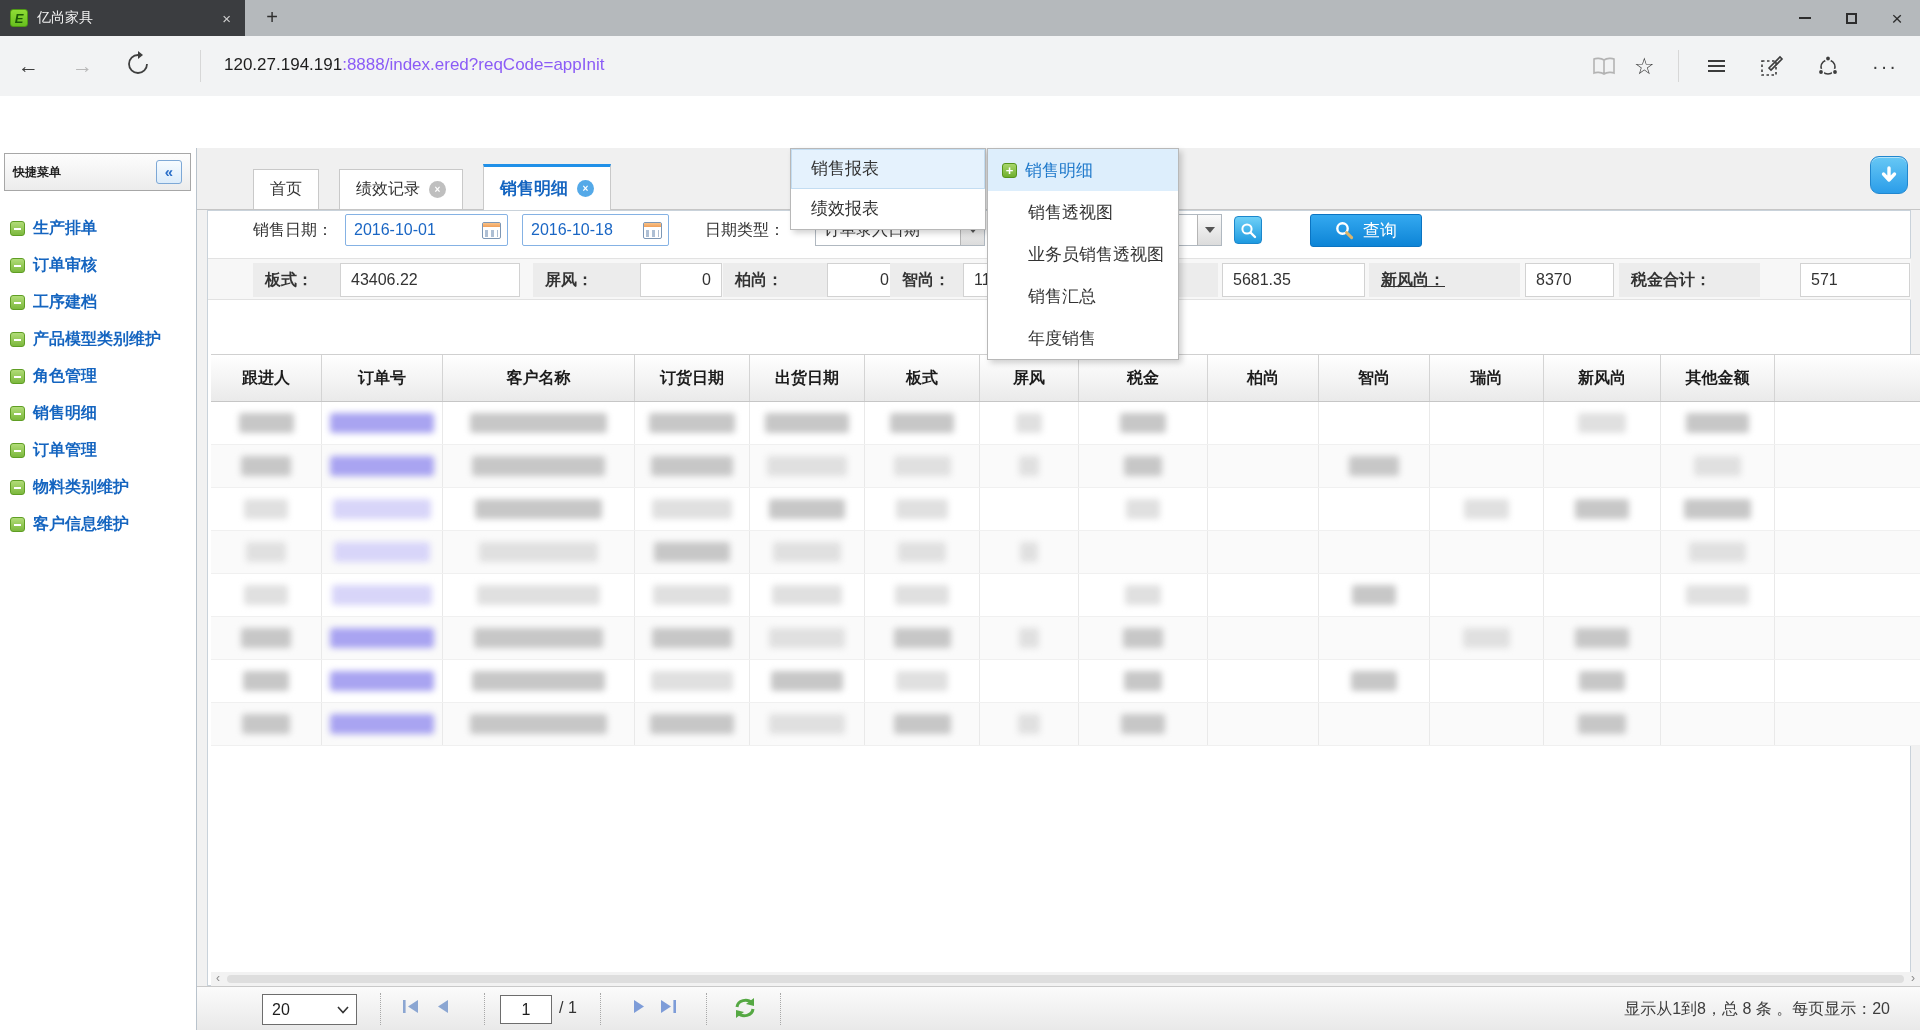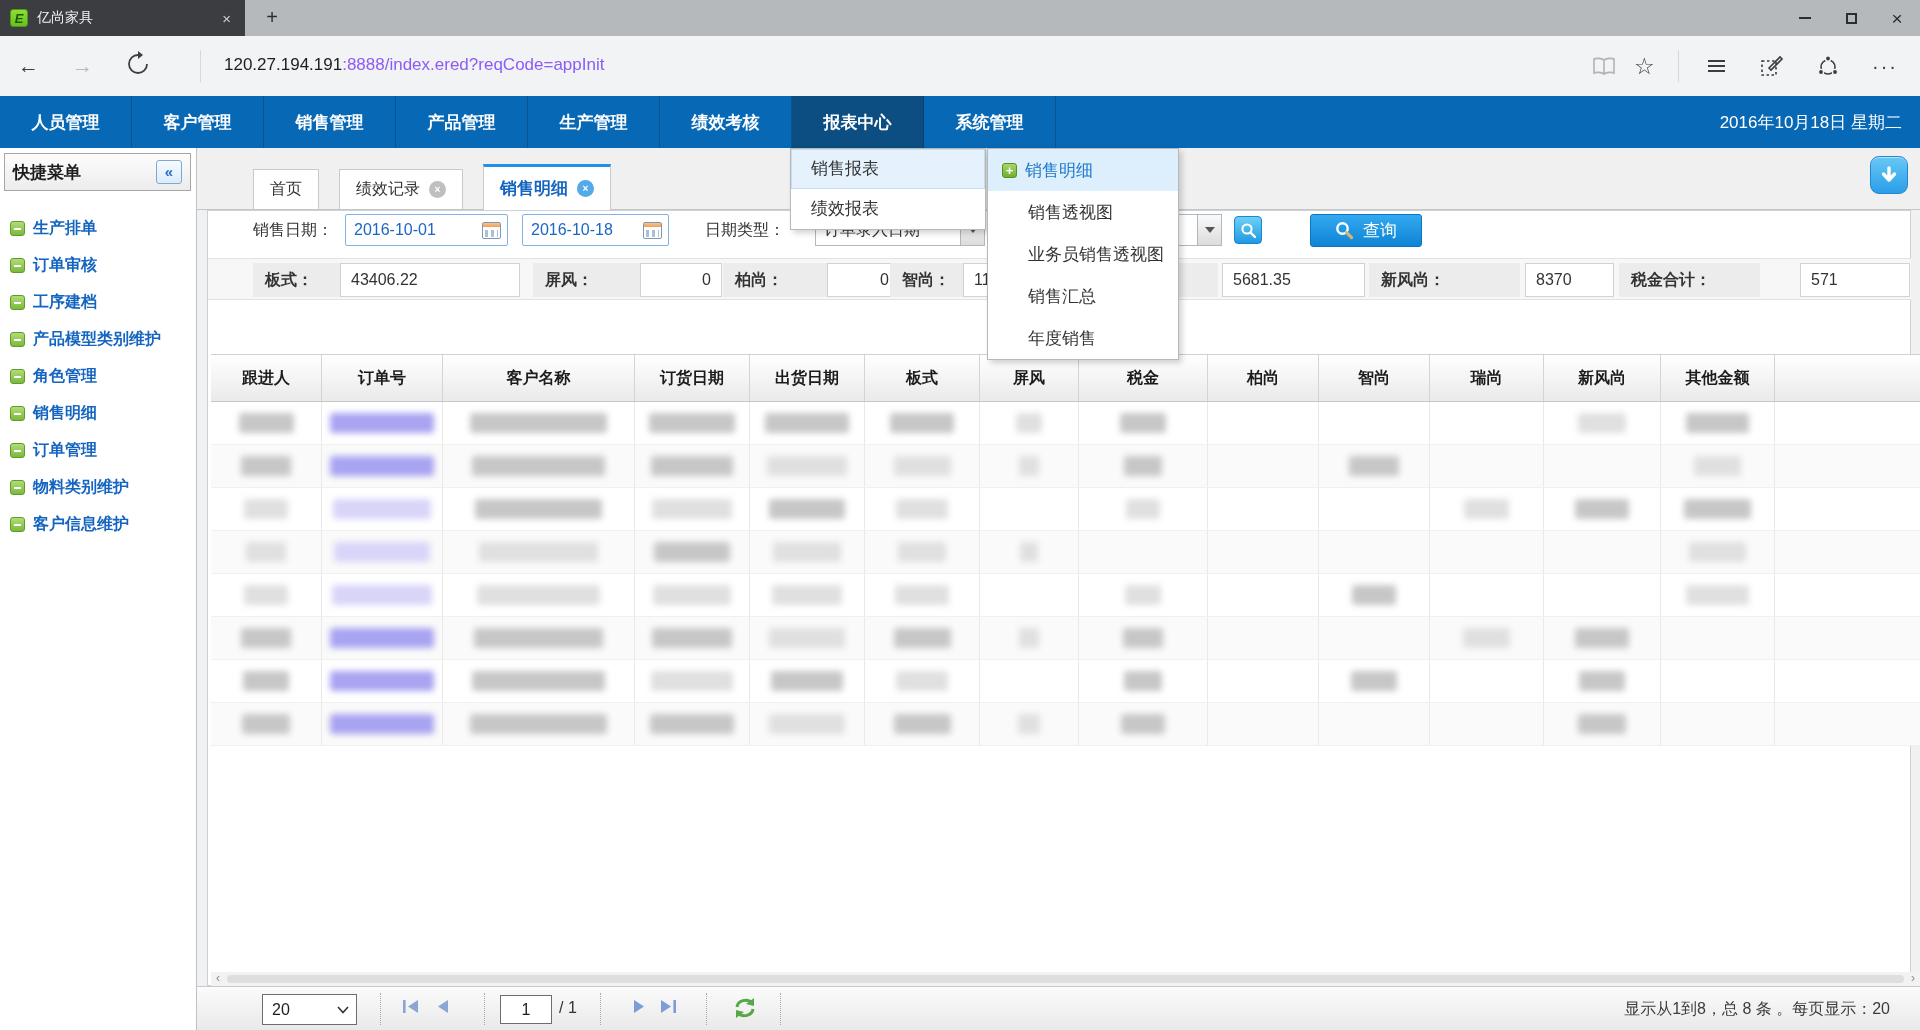--- a/index.html
+++ b/index.html
@@ -32,21 +32,21 @@
   
   .mainnav { position:absolute; left:0; top:96px; width:1920px; height:52px; background:#0768b6; display:flex; }
   #navitems { display:flex; height:52px; }
   .nav-item { width:132px; height:52px; display:flex; align-items:center; justify-content:center; color:#fff; font-size:17px; font-weight:600; border-right:1px solid rgba(0,0,0,0.18); cursor:pointer; }
   .nav-item.active { background:#0c4d82; }
   .nav-date { position:absolute; right:18px; top:0; height:52px; display:flex; align-items:center; color:#fff; font-size:17px; }
 
   
   .sidebar { position:absolute; left:0; top:148px; width:197px; height:882px; background:#fff; border-right:1px solid #b9c3cc; }
   .sb-header { position:absolute; left:4px; top:5px; width:187px; height:38px; border:1px solid #a7a7a7; background:linear-gradient(#fdfdfd,#ececec); display:flex; align-items:center; padding:0 8px; }
-  .sb-title { font-size:17px; font-weight:bold; color:#1d1d1d; flex:1; }
+  .sb-title { font-size:12px; font-weight:bold; color:#1d1d1d; flex:1; }
   .sb-collapse { width:26px; height:24px; border:1px solid #7da8d6; border-radius:3px; background:linear-gradient(#f6fbff,#dcecfa); color:#2a6fc9; font-size:15px; font-weight:bold; text-align:center; line-height:22px; }
   #sbitems { position:absolute; left:0; top:62px; width:100%; }
   .sb-item { display:flex; align-items:center; height:37px; padding-left:10px; cursor:pointer; }
   .sb-ico { width:15px; height:15px; border:1px solid #5f9e24; border-radius:3px; background:linear-gradient(#b1dc78,#7cb83d); margin-right:8px; position:relative; flex:0 0 auto; }
   .sb-ico::after { content:""; position:absolute; left:3px; top:6px; width:7px; height:2px; background:#fff; }
   .sb-label { font-size:16px; font-weight:bold; color:#1565c0; white-space:nowrap; }
 
   
   .main { position:absolute; left:197px; top:148px; width:1723px; height:882px; background:#f1f1f1; }
   .tabstrip { position:absolute; left:0; top:0; width:100%; height:62px; background:#f0f0f0; border-bottom:1px solid #c6c6c6; }
@@ -191,33 +191,20 @@
       <svg width="24" height="24" viewBox="0 0 24 24">
           <circle cx="12" cy="13" r="7" fill="none" stroke="#3c3c3c" stroke-width="1.6"></circle>
           <circle cx="12" cy="4.5" r="2.6" fill="#3c3c3c" stroke="#f2f3f4" stroke-width="1.4"></circle>
           <circle cx="5" cy="18" r="2.6" fill="#3c3c3c" stroke="#f2f3f4" stroke-width="1.4"></circle>
           <circle cx="19" cy="18" r="2.6" fill="#3c3c3c" stroke="#f2f3f4" stroke-width="1.4"></circle>
         </svg>
     </span>
     <span class="ab-right" style="left:1872px;font-size:20px;color:#3c3c3c;letter-spacing:2px;">···</span>
   </div>
 
-  <div class="mainnav">
-    <div id="navitems">
-        <div class="nav-item">人员管理</div>
-        <div class="nav-item">客户管理</div>
-        <div class="nav-item">销售管理</div>
-        <div class="nav-item">产品管理</div>
-        <div class="nav-item">生产管理</div>
-        <div class="nav-item">绩效考核</div>
-        <div class="nav-item active">报表中心</div>
-        <div class="nav-item">系统管理</div>
-      </div>
-    <div class="nav-date">2016年10月18日 星期二</div>
-  </div>
 
   <div class="sidebar">
     <div class="sb-header">
       <span class="sb-title">快捷菜单</span>
       <span class="sb-collapse">«</span>
     </div>
     <div id="sbitems">
         <div class="sb-item">
           <span class="sb-ico"></span>
           <span class="sb-label">生产排单</span>
@@ -321,21 +308,21 @@
         <div class="st-label" style="left: 45px; width: 87px;">板式：</div>
         <div class="st-value" style="left: 132px; width: 180px;">43406.22</div>
         <div class="st-label" style="left: 325px; width: 107px;">屏风：</div>
         <div class="st-value right" style="left: 432px; width: 82px;">0</div>
         <div class="st-label" style="left: 515px; width: 104px;">柏尚：</div>
         <div class="st-value right" style="left: 619px; width: 73px;">0</div>
         <div class="st-label" style="left: 682px; width: 73px;">智尚：</div>
         <div class="st-value" style="left: 755px; width: 217px;">114</div>
         <div class="st-label" style="left: 892px; width: 118px;"></div>
         <div class="st-value" style="left: 1014px; width: 143px;">5681.35</div>
-        <div class="st-label" style="left: 1161px; width: 151px;">新风尚：</div>
+        <div class="st-label" style="left: 1161px; width: 151px; text-decoration: underline;">新风尚：</div>
         <div class="st-value" style="left: 1317px; width: 89px;">8370</div>
         <div class="st-label" style="left: 1411px; width: 141px;">税金合计：</div>
         <div class="st-value" style="left: 1592px; width: 110px;">571</div>
       </div>
 
 
     <div id="thead">
         <div class="th" style="width: 111px;">跟进人</div>
         <div class="th" style="width: 121px;">订单号</div>
         <div class="th" style="width: 192px;">客户名称</div>

